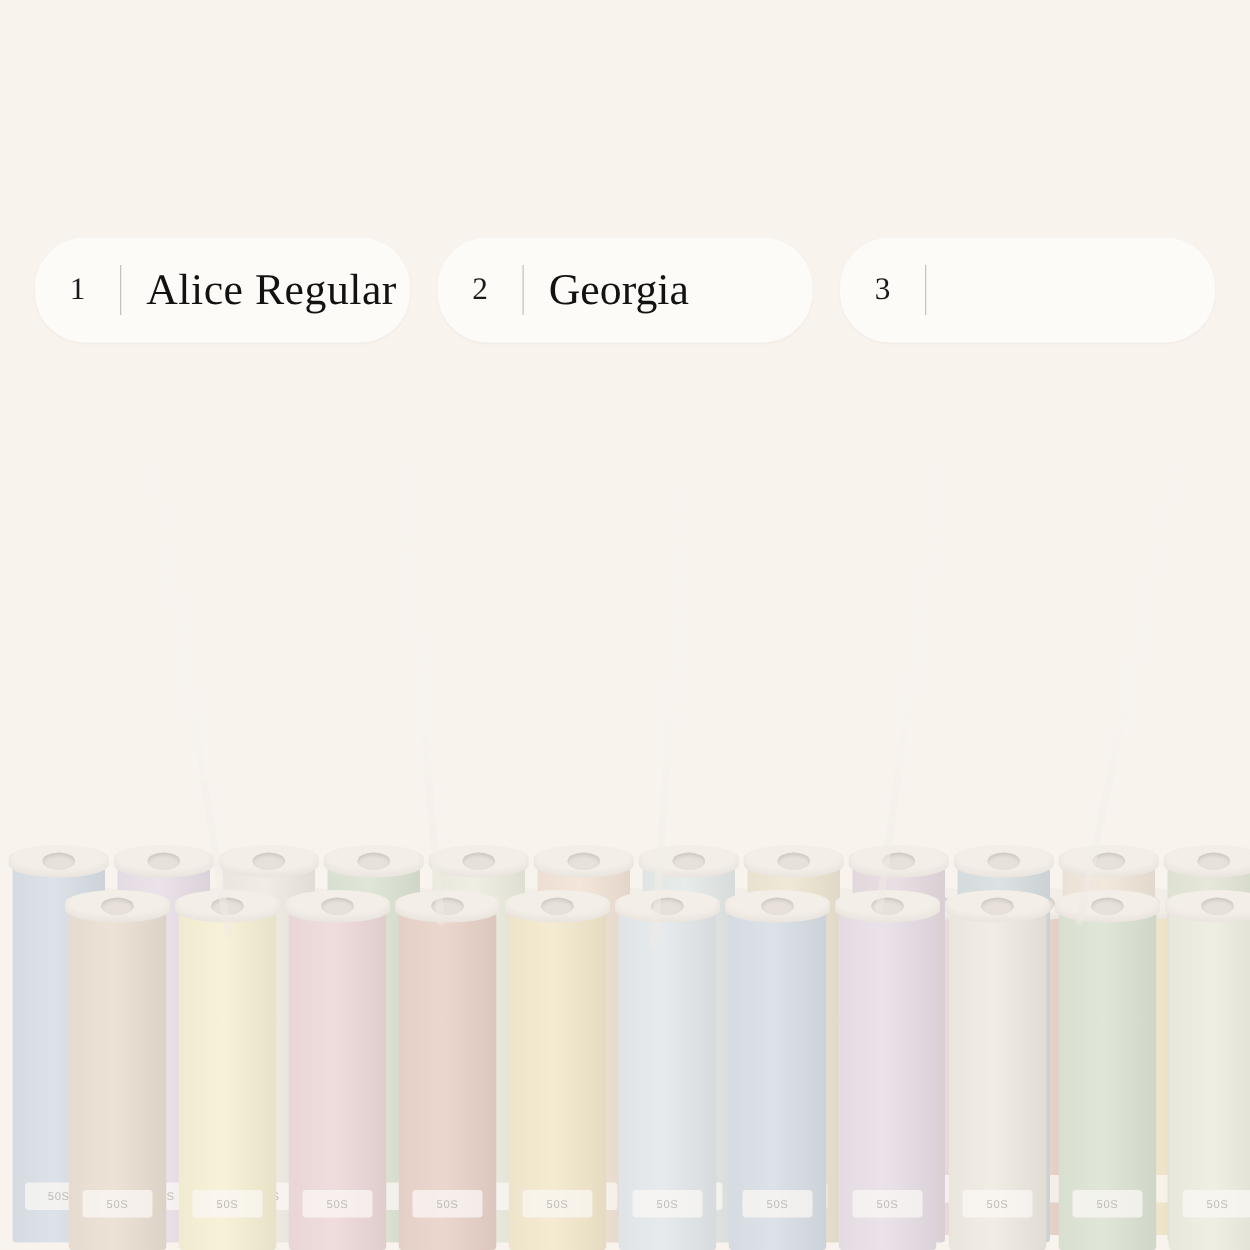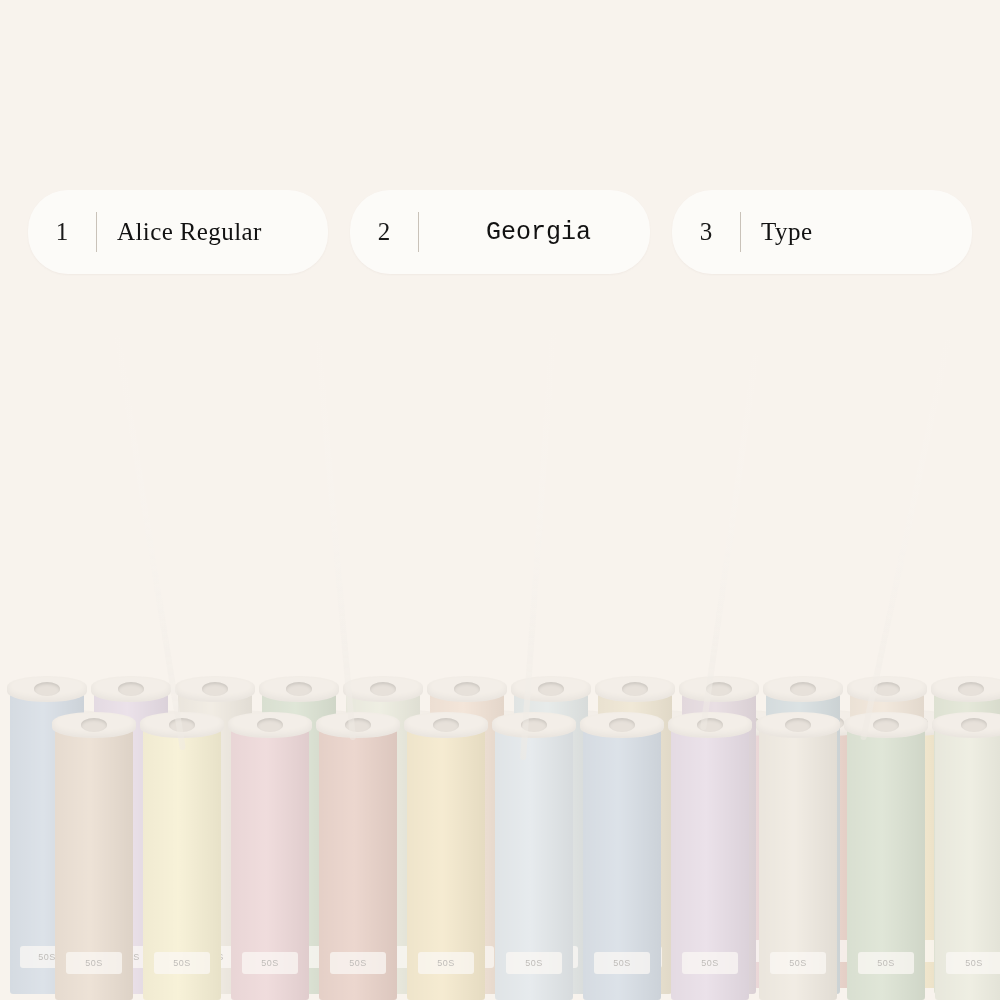--- a/index.html
+++ b/index.html
@@ -143,28 +143,28 @@
   .chip .divider {
     width: 1px;
     height: 40px;
     background: #c9c2b9;
     flex: 0 0 1px;
   }
   .chip .name {
     flex: 1 1 auto;
     padding: 0 12px 0 20px;
     color: #121212;
-    font-size: 25px;
+    font-size: 35px;
     white-space: nowrap;
     overflow: hidden;
   }
 
   
   .f-alice      { font-family: "Liberation Serif", serif; font-size: 24px; letter-spacing: .4px; }
-  .f-georgia    { font-family: Liberation Mono, monospace; font-size: 27px; text-align: center; }
+  .f-georgia    { font-family: Liberation Serif, serif; font-size: 27px; }
   .f-type       { font-family: "Liberation Serif", serif; font-size: 29px; letter-spacing: .5px; }
 </style>
 </head>
 <body>
 
 <div id="page">
 
   <div id="photo-bg">
       <div class="spool" style="width: 64px; left: 80px; height: 250px; bottom: 18px; z-index: 10;">
         <div class="body" style="background:linear-gradient(90deg,#e8dfa0,#faf1b2 45%,#d2c98a);"></div>
@@ -459,21 +459,20 @@
         <div class="name f-alice">Alice Regular</div>
       </div>
       <div class="chip">
         <div class="num">2</div>
         <div class="divider"></div>
         <div class="name f-georgia">Georgia</div>
       </div>
       <div class="chip">
         <div class="num">3</div>
         <div class="divider"></div>
-        <div class="name f-type">Type</div>
       </div>
       <div class="chip"></div>
       <div class="chip"></div>
       <div class="chip"></div>
       <div class="chip"></div>
       <div class="chip"></div>
       <div class="chip"></div>
       <div class="chip"></div>
       <div class="chip"></div>
       <div class="chip"></div>

